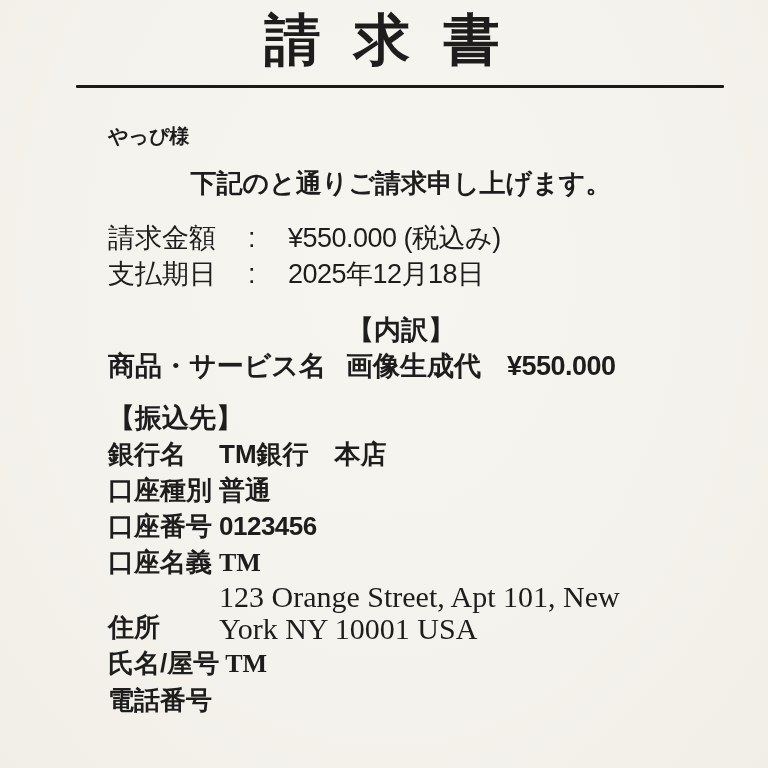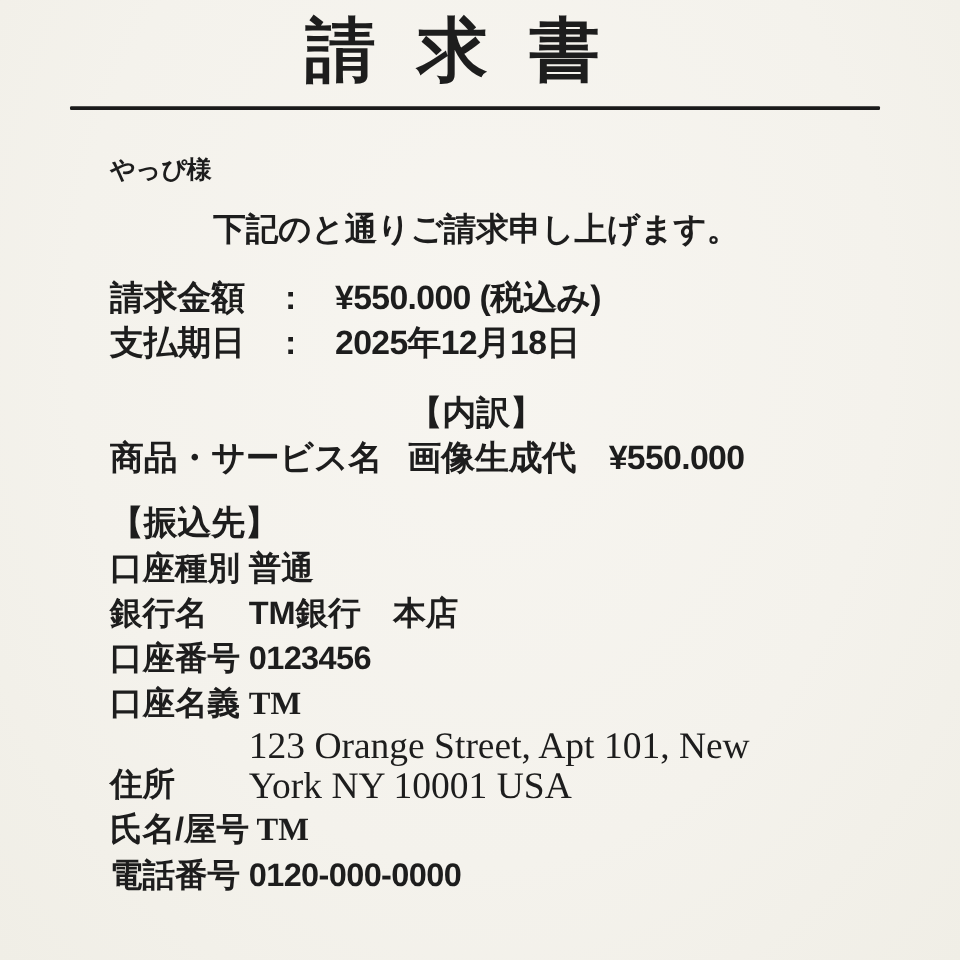--- a/index.html
+++ b/index.html
@@ -12,20 +12,21 @@
     overflow: hidden;
     background: radial-gradient(ellipse at 50% 35%, #f7f5f0 0%, #f4f2ec 60%, #f0eee6 100%);
     color: #1d1d1d;
     font-family: "Liberation Sans", "DejaVu Sans", sans-serif;
     -webkit-font-smoothing: antialiased;
   }
   .doc {
     position: relative;
     width: 724px;
     height: 768px;
+    margin-left: 20px;
   }
   .title {
     padding-top: 8px;
     text-align: center;
     font-size: 56px;
     line-height: 64px;
     font-weight: 600;
     letter-spacing: 0.6em;
     text-indent: 0.6em;
     white-space: nowrap;
@@ -54,21 +55,21 @@
     text-align: center;
   }
   .summary {
     margin-top: 20px;
   }
   .summary-row {
     display: flex;
     align-items: flex-end;
     font-size: 27px;
     line-height: 36px;
-    font-weight: 700;
+    font-weight: 400;
   }
   .summary-label { width: 140px; flex: 0 0 140px; }
   .summary-sep   { width: 40px;  flex: 0 0 40px; }
   .section-heading {
     font-size: 27px;
     line-height: 36px;
     font-weight: 700;
   }
   .breakdown-heading { margin-top: 20px; text-align: center; }
   .breakdown-row {
@@ -134,26 +135,26 @@
     <div class="section-heading breakdown-heading">【内訳】</div>
     <div class="breakdown-row">
       <span class="breakdown-label">商品・サービス名</span>
       <span class="breakdown-item">画像生成代</span>
       <span class="breakdown-amount digits">¥550.000</span>
     </div>
 
     <div class="section-heading bank-heading">【振込先】</div>
     <div>
       <div class="kv-row">
+        <span class="kv-label">銀行名</span>
+        <span class="kv-value">TM銀行　本店</span>
+      </div>
+      <div class="kv-row">
         <span class="kv-label">口座種別</span>
         <span class="kv-value">普通</span>
-      </div>
-      <div class="kv-row">
-        <span class="kv-label">銀行名</span>
-        <span class="kv-value">TM銀行　本店</span>
       </div>
       <div class="kv-row">
         <span class="kv-label">口座番号</span>
         <span class="kv-value digits">0123456</span>
       </div>
       <div class="kv-row">
         <span class="kv-label">口座名義</span>
         <span class="kv-value serif-value">TM</span>
       </div>
     </div>
@@ -162,18 +163,17 @@
       <div class="kv-row issuer-address-row">
         <span class="kv-label">住所</span>
         <span class="kv-value address-value">123 Orange Street, Apt 101, New York  NY 10001 USA</span>
       </div>
       <div class="kv-row">
         <span class="kv-label">氏名/屋号</span>
         <span class="kv-value serif-value">TM</span>
       </div>
       <div class="kv-row">
         <span class="kv-label">電話番号</span>
-        <span class="kv-value digits">0120-000-0000</span>
       </div>
     </div>
 
   </div>
 </div>
 
 </body></html>

